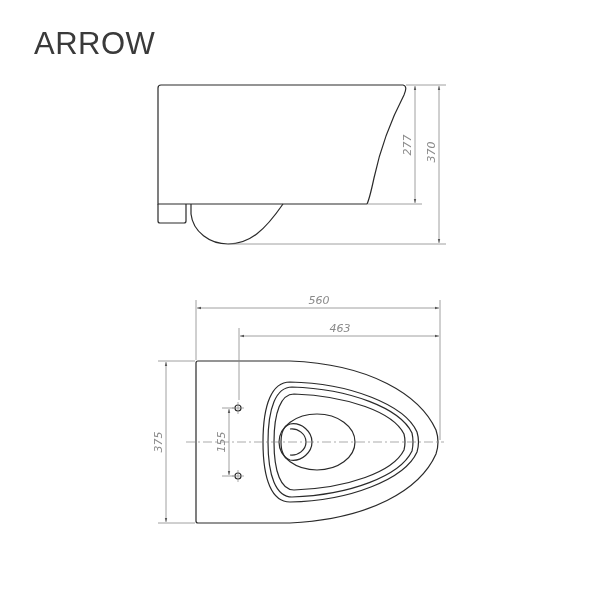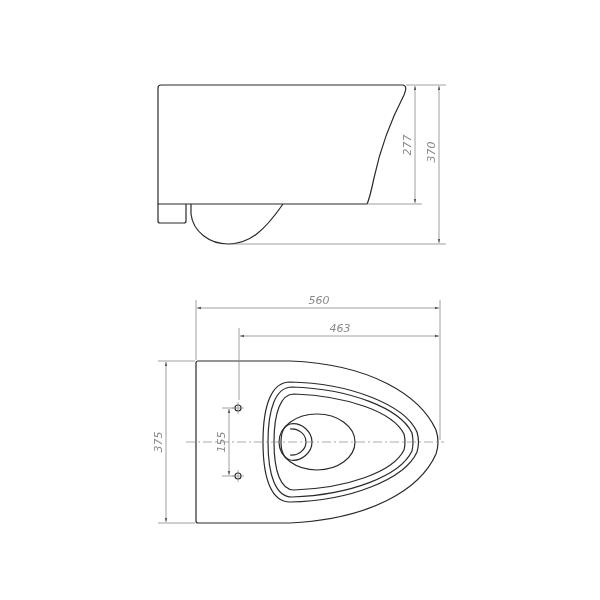--- a/index.html
+++ b/index.html
@@ -12,20 +12,21 @@
     svg.drawing { position: absolute; left: 0; top: 0; }
     .dim-text {
       font-family: "DejaVu Sans", sans-serif;
       font-size: 11px; font-style: italic; fill: #8a8a8a;
     }
   </style>
 </head>
 <body>
 
 <div class="canvas">
+  <div class="brand">ARROW</div>
 
   <svg class="drawing" width="600" height="600" viewBox="0 0 600 600">
     <defs>
       <marker id="arr" viewBox="0 0 10 10" refX="10" refY="5" markerWidth="7" markerHeight="5" orient="auto-start-reverse">
         <path d="M0,2 L10,5 L0,8 z" fill="#555"></path>
       </marker>
     </defs>
 
     <g fill="none" stroke="#2a2a2a" stroke-width="1.2">
 

